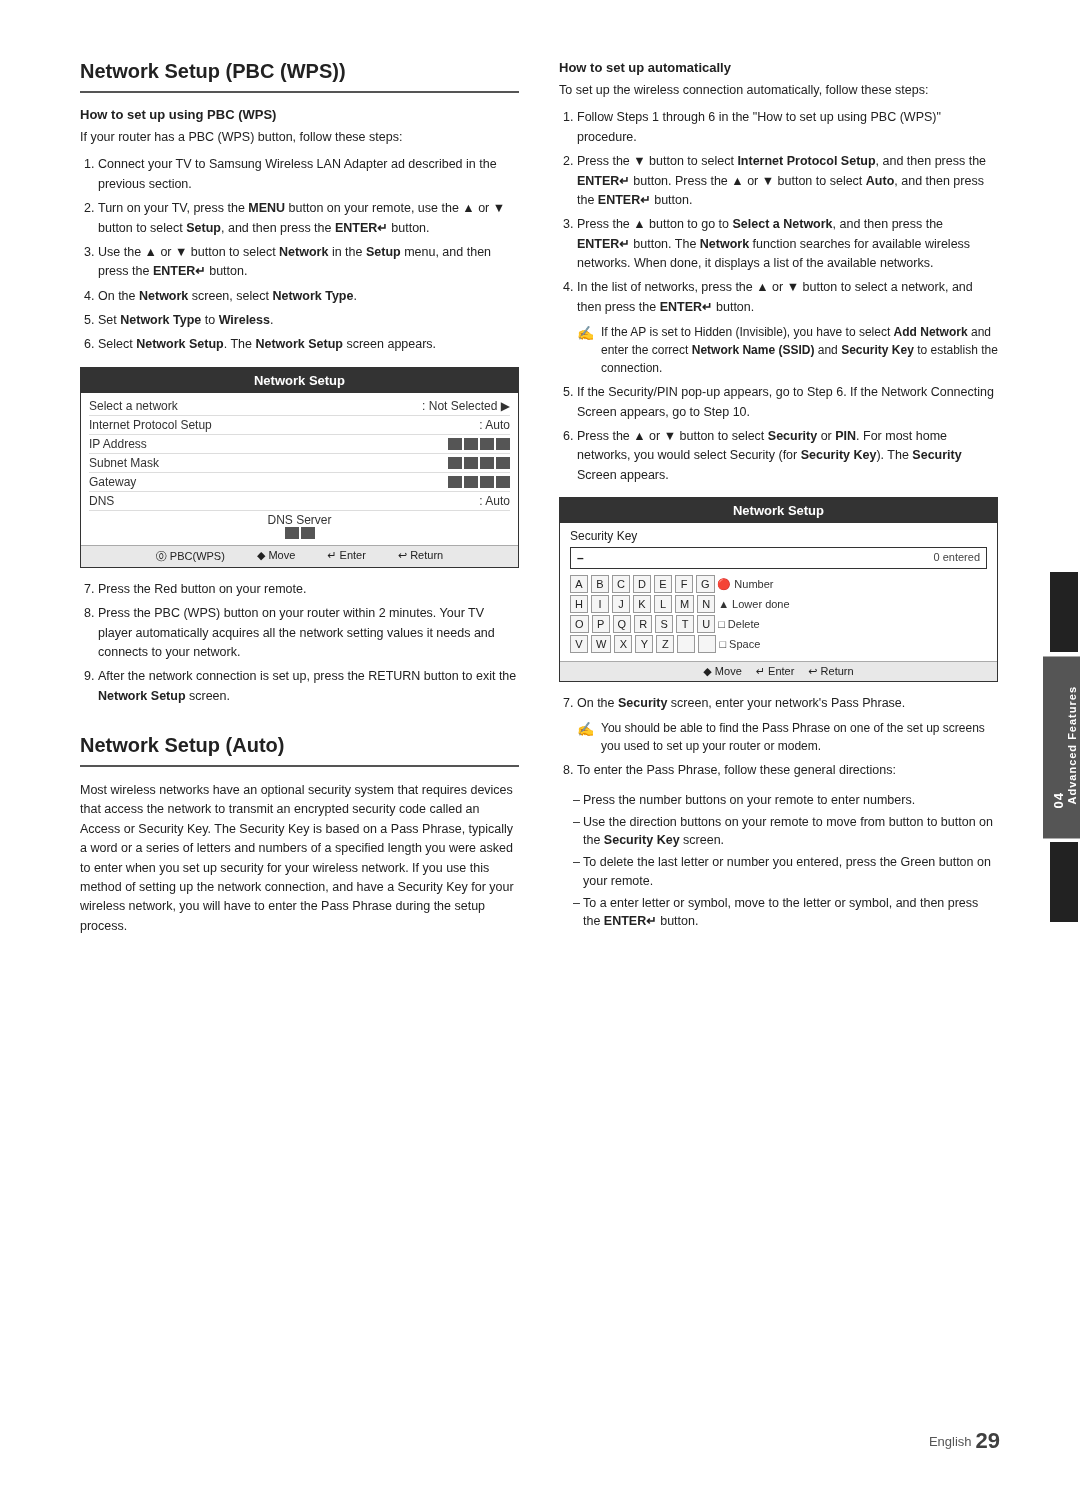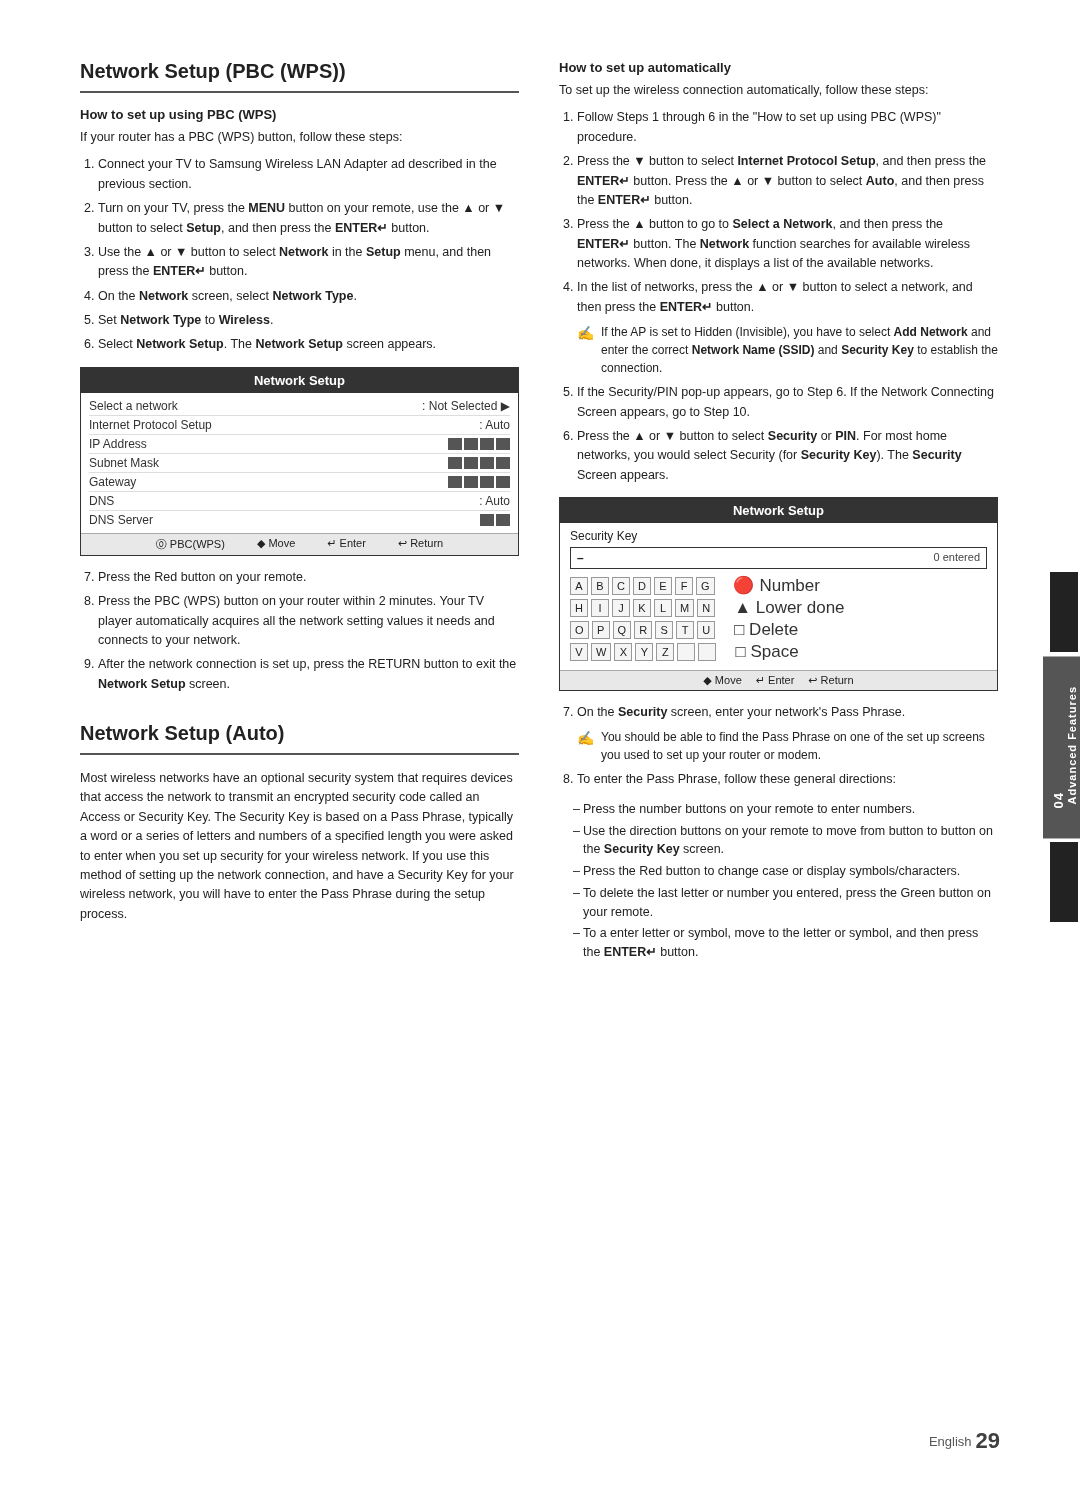--- a/index.html
+++ b/index.html
@@ -80,21 +80,21 @@
     .network-setup-body {
       padding: 4px 8px;
     }
     .network-row {
       display: flex;
       justify-content: space-between;
       align-items: center;
       padding: 2px 0;
       border-bottom: 1px solid #ddd;
     }
-    .network-row:last-of-type { border-bottom: none; }
+    .network-row:last-of-type { border-bottom: none; flex-direction: column; }
     .network-label { color: #333; font-size: 12px; }
     .network-value { color: #333; font-size: 12px; display: flex; align-items: center; gap: 4px; }
     .pixel-block {
       display: inline-flex;
       gap: 2px;
     }
     .pixel-sq {
       width: 14px;
       height: 12px;
       background: #555;
@@ -147,23 +147,23 @@
     }
     .key-cell {
       border: 1px solid #999;
       padding: 2px 4px;
       font-size: 11px;
       text-align: center;
       min-width: 18px;
       background: #f5f5f5;
     }
     .key-action {
-      font-size: 17px;
+      font-size: 11px;
       color: #333;
-      margin-left: 16px;
+      margin-left: 0;
       white-space: nowrap;
     }
     .security-footer {
       background: #e8e8e8;
       border-top: 1px solid #aaa;
       padding: 3px 8px;
       font-size: 11px;
       display: flex;
       gap: 14px;
       justify-content: center;
@@ -396,21 +396,20 @@
         <li>
           On the <span class="bold">Security</span> screen, enter your network's Pass Phrase.
           <div class="note-block">You should be able to find the Pass Phrase on one of the set up screens you used to set up your router or modem.</div>
         </li>
         <li>To enter the Pass Phrase, follow these general directions:</li>
       </ol>
 
       <ul class="dash-list">
         <li>Press the number buttons on your remote to enter numbers.</li>
         <li>Use the direction buttons on your remote to move from button to button on the <span class="bold">Security Key</span> screen.</li>
-        <li>Press the Red button to change case or display symbols/characters.</li>
         <li>To delete the last letter or number you entered, press the Green button on your remote.</li>
         <li>To a enter letter or symbol, move to the letter or symbol, and then press the <span class="bold">ENTER↵</span> button.</li>
       </ul>
 
     </div>
   </div>
 
   <div class="side-tab">
     <div class="side-black-bar"></div>
     <div class="side-tab-label">

